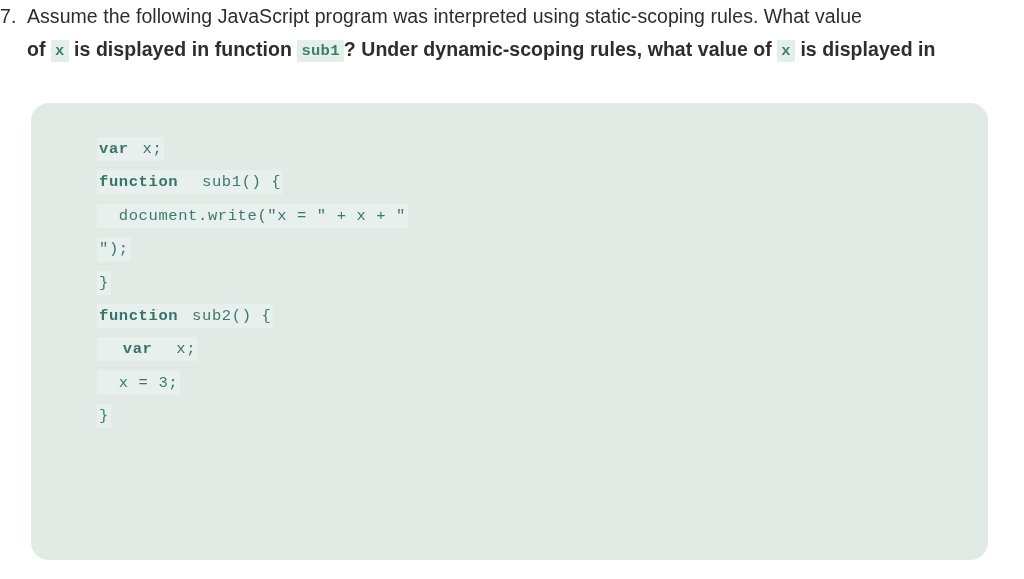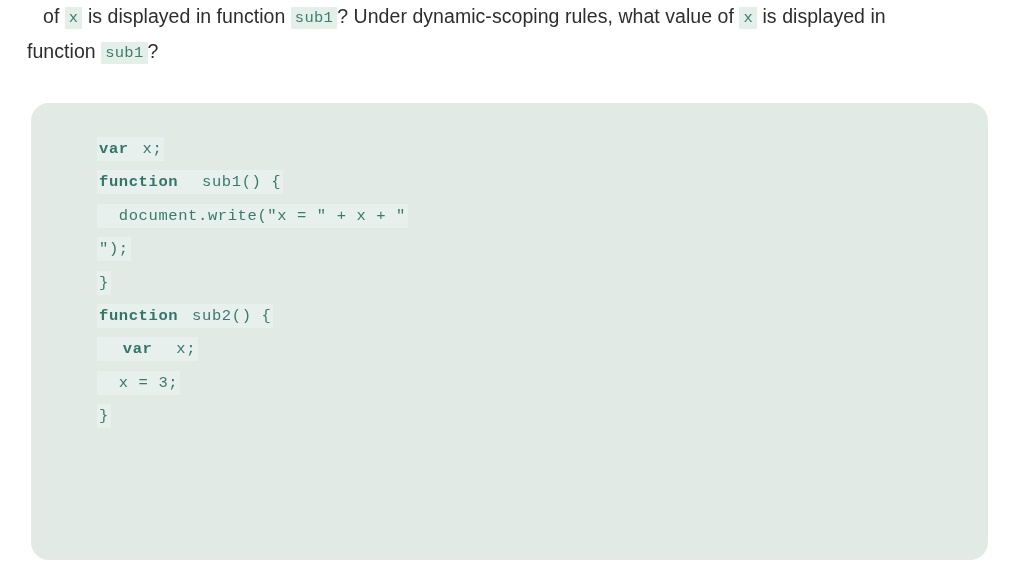--- a/index.html
+++ b/index.html
@@ -31,21 +31,21 @@
   }
   .q-line {
     display: block;
     font-size: 19.5px;
     line-height: 32.5px;
     color: #2d2d2d;
     white-space: nowrap;
     letter-spacing: 0.05px;
   }
   .q-line.l1 { padding-left: 9px;  text-indent: -9px; margin-left: 9px; }
-  .q-line.l2 { margin-left: 43px; }
+  .q-line.l2 { margin-left: 27px; font-weight: bold; }
   .q-line.l3 { margin-left: 27px; }
 
   .marker {
     display: inline-block;
     width: 18px;
     color: #2d2d2d;
   }
 
   
   .chip {
@@ -92,24 +92,24 @@
     color: #34756a;
   }
 </style>
 </head>
 <body>
 
 <div class="page">
 
   <div class="question">
 
+    <span class="q-line l1"><span class="marker">7.</span><span>Assume the following JavaScript program was interpreted using static-scoping rules. What value</span></span>
 
     <span class="q-line l2"><span>of</span>&nbsp;<span class="chip">x</span>&nbsp;<span>is displayed in function</span>&nbsp;<span class="chip">sub1</span><span>? Under dynamic-scoping rules, what value of</span>&nbsp;<span class="chip">x</span>&nbsp;<span>is displayed in</span></span>
 
-    <span class="q-line l3"><span>function</span>&nbsp;<span class="chip">sub1</span><span>?</span></span>
 
   </div>
 
   <div class="codeblock">
 
     <span class="code-line"><span class="seg kw">var</span><span class="seg"> x;</span></span>
 
     <span class="code-line"><span class="seg kw">function</span><span class="seg">  sub1() {</span></span>
 
     <span class="code-line"><span class="seg">  document.write("x = " + x + "</span></span>

